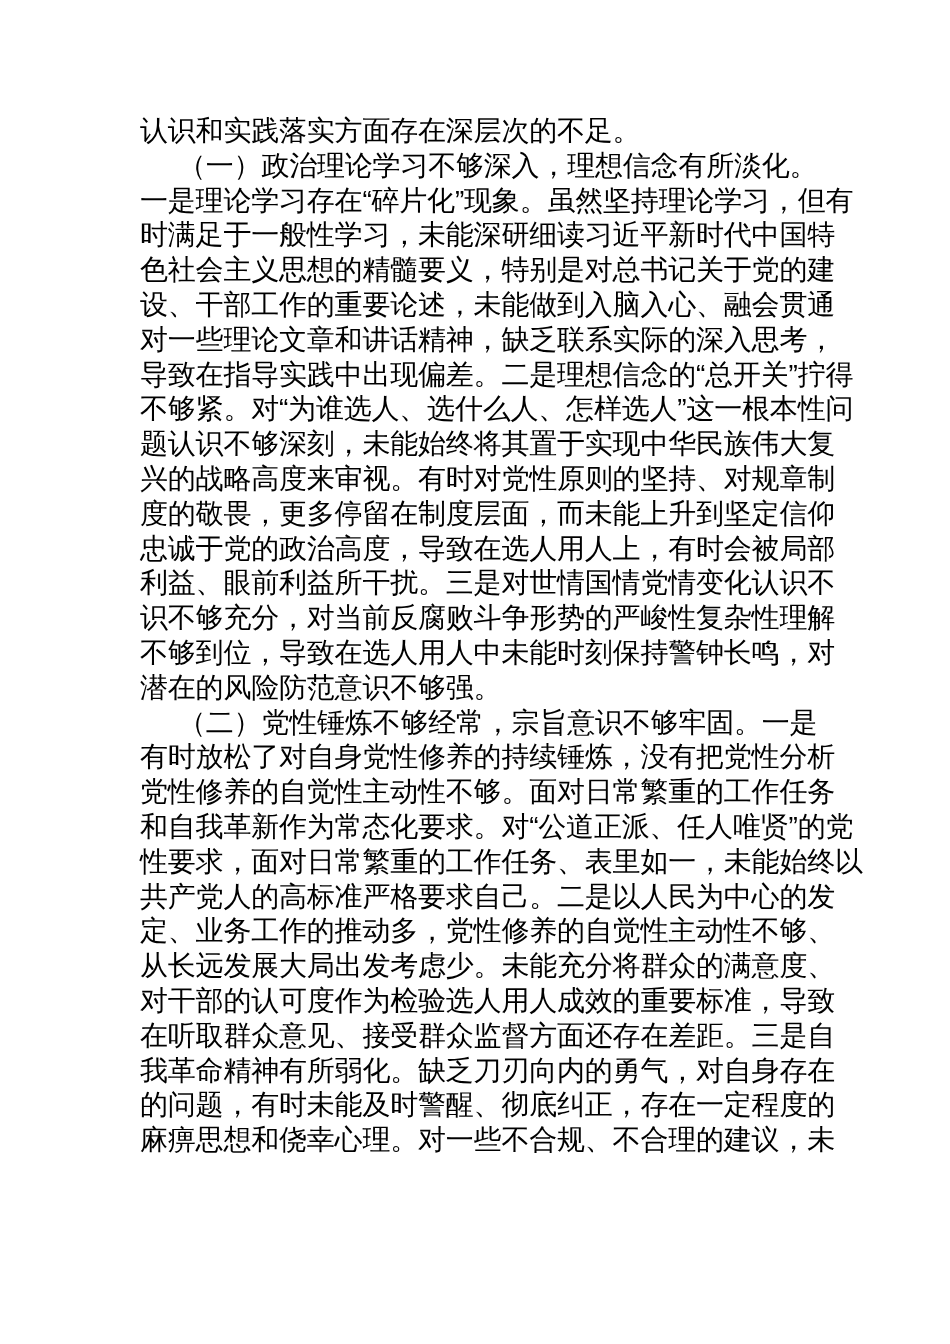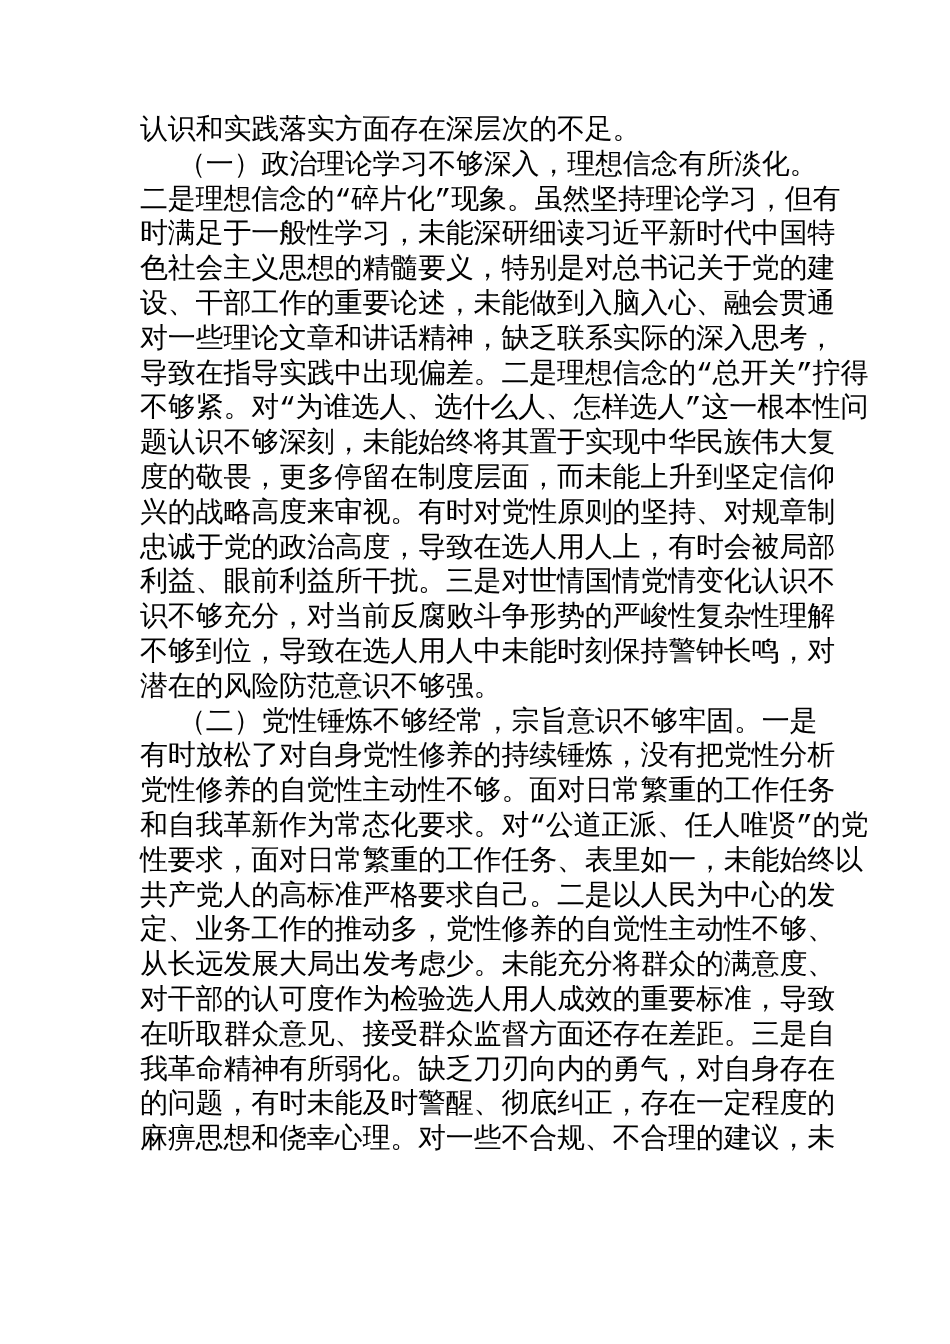--- a/index.html
+++ b/index.html
@@ -26,46 +26,45 @@
     line-height: 34.8px;
     letter-spacing: -0.2px;
     color: #000000;
   }
   .para {
     margin: 0;
     padding: 0;
   }
   .line {
     white-space: nowrap;
-    font-family: Liberation Mono, monospace;
   }
   .para.indented .line:first-child {
     text-indent: 38px;
   }
 </style>
 </head>
 <body>
 
 <div class="page" style="background: rgb(255, 255, 255);">
   <div class="doc" style="color: rgb(0, 0, 0);">
       <div class="para">
         <div class="line">认识和实践落实方面存在深层次的不足。</div>
       </div>
       <div class="para indented">
         <div class="line">（一）政治理论学习不够深入，理想信念有所淡化。</div>
-        <div class="line">二是理想信念的“碎片化”现象。虽然坚持理论学习，但有</div>
+        <div class="line">一是理论学习存在“碎片化”现象。虽然坚持理论学习，但有</div>
         <div class="line">时满足于一般性学习，未能深研细读习近平新时代中国特</div>
         <div class="line">色社会主义思想的精髓要义，特别是对总书记关于党的建</div>
         <div class="line">设、干部工作的重要论述，未能做到入脑入心、融会贯通</div>
         <div class="line">对一些理论文章和讲话精神，缺乏联系实际的深入思考，</div>
         <div class="line">导致在指导实践中出现偏差。二是理想信念的“总开关”拧得</div>
         <div class="line">不够紧。对“为谁选人、选什么人、怎样选人”这一根本性问</div>
         <div class="line">题认识不够深刻，未能始终将其置于实现中华民族伟大复</div>
+        <div class="line">兴的战略高度来审视。有时对党性原则的坚持、对规章制</div>
         <div class="line">度的敬畏，更多停留在制度层面，而未能上升到坚定信仰</div>
-        <div class="line">兴的战略高度来审视。有时对党性原则的坚持、对规章制</div>
         <div class="line">忠诚于党的政治高度，导致在选人用人上，有时会被局部</div>
         <div class="line">利益、眼前利益所干扰。三是对世情国情党情变化认识不</div>
         <div class="line">识不够充分，对当前反腐败斗争形势的严峻性复杂性理解</div>
         <div class="line">不够到位，导致在选人用人中未能时刻保持警钟长鸣，对</div>
         <div class="line">潜在的风险防范意识不够强。</div>
       </div>
       <div class="para indented">
         <div class="line">（二）党性锤炼不够经常，宗旨意识不够牢固。一是</div>
         <div class="line">有时放松了对自身党性修养的持续锤炼，没有把党性分析</div>
         <div class="line">党性修养的自觉性主动性不够。面对日常繁重的工作任务</div>

